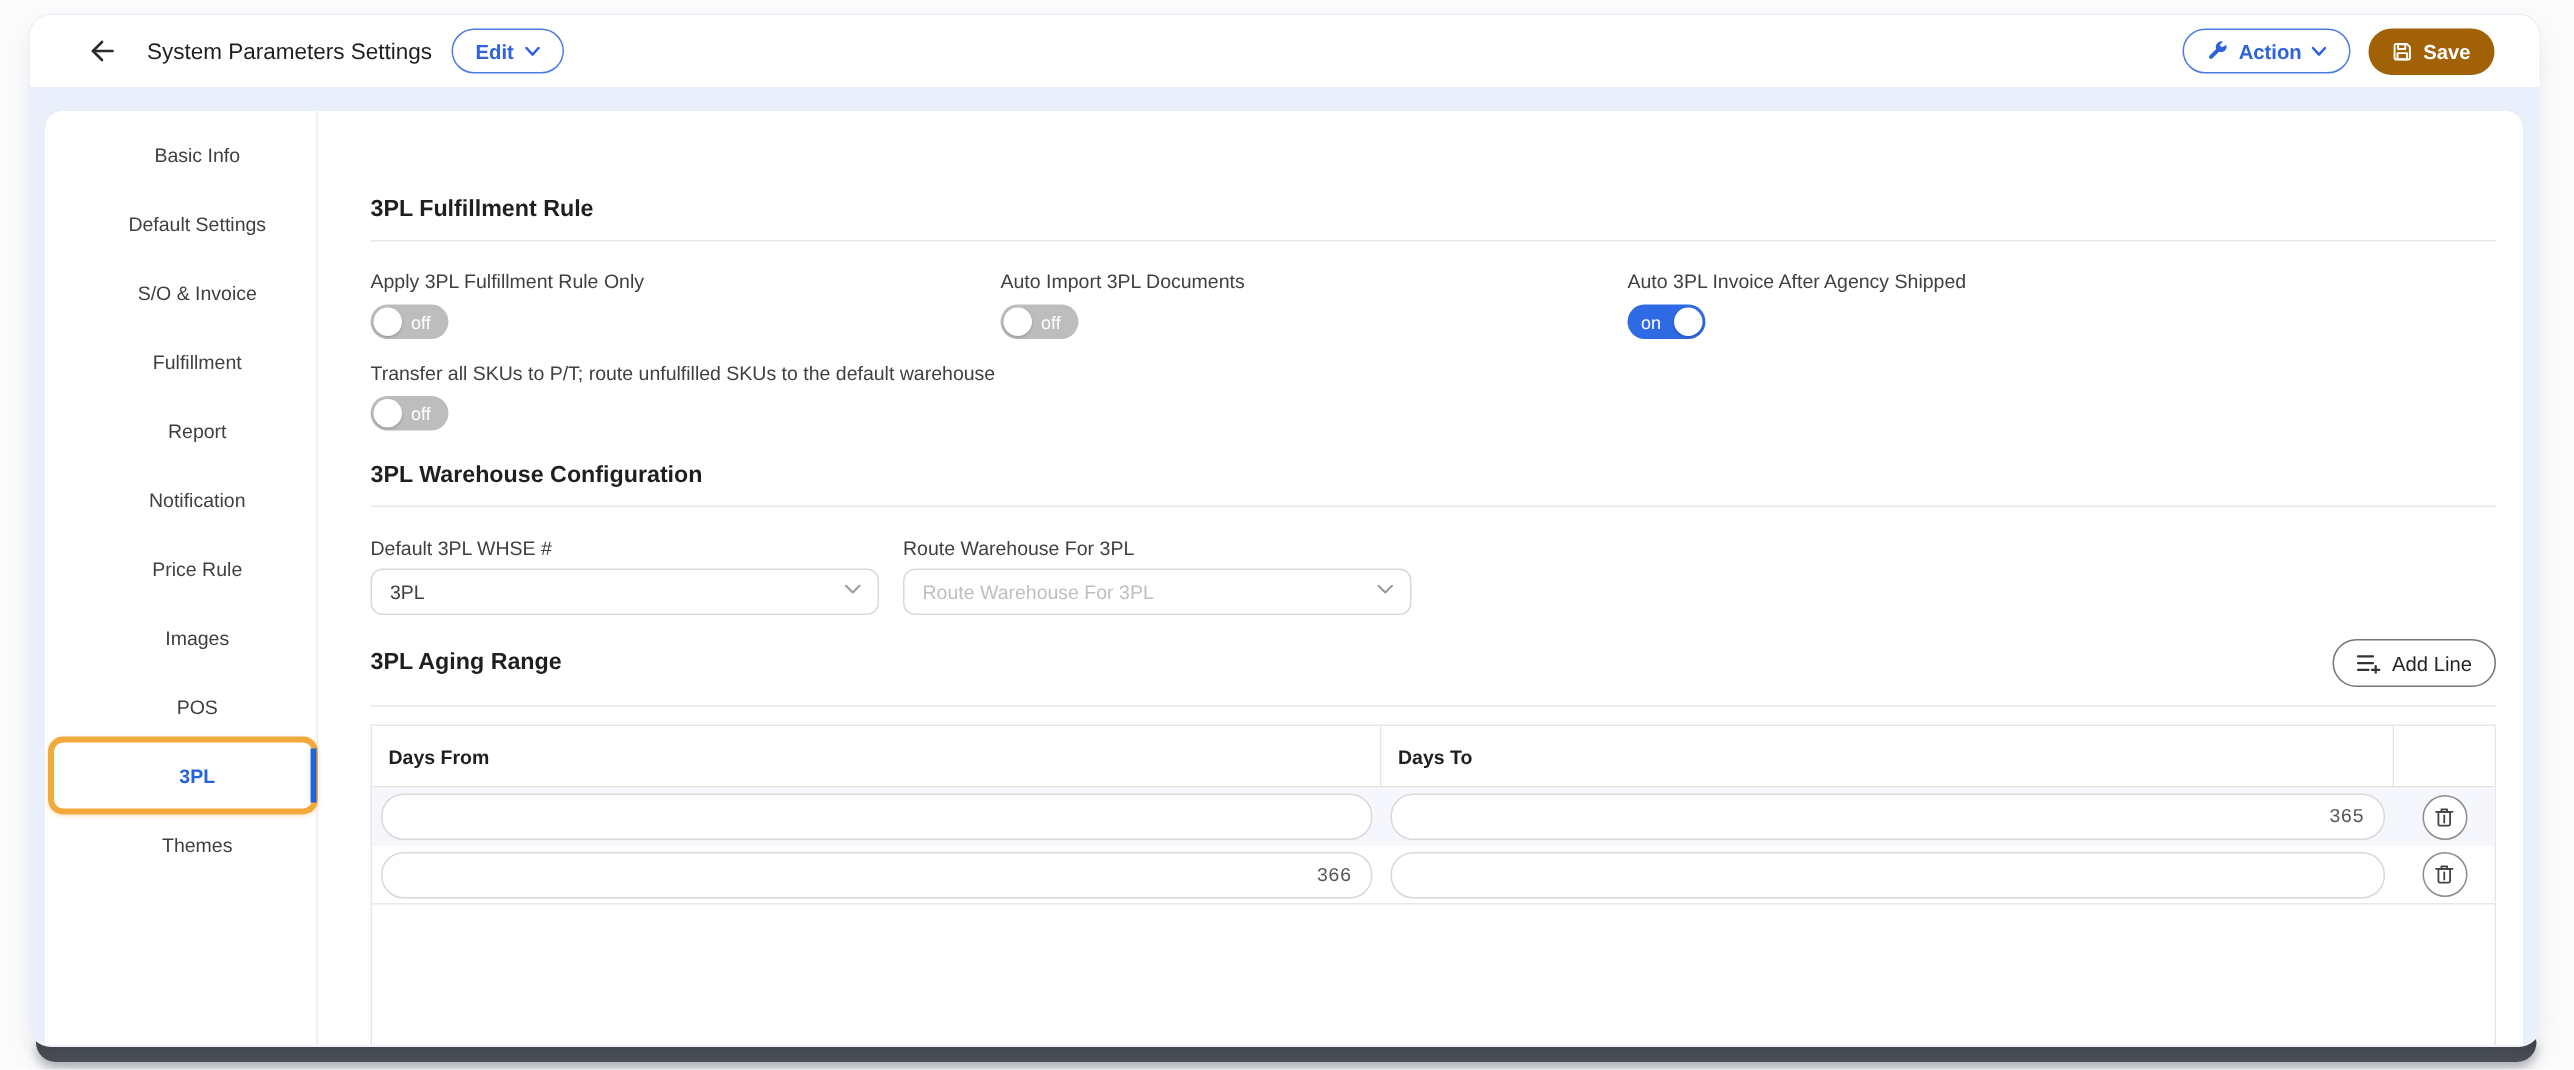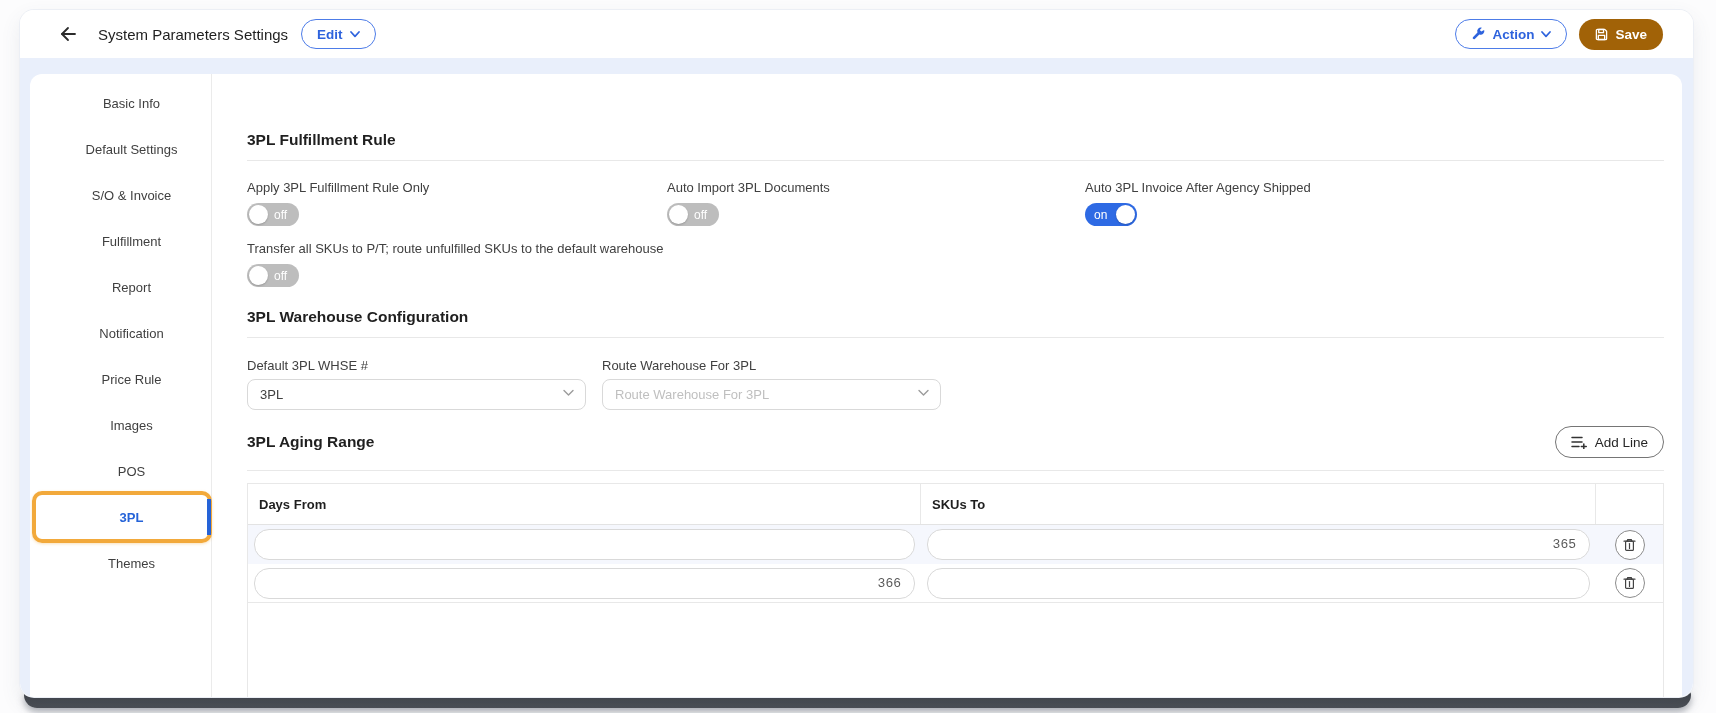--- a/index.html
+++ b/index.html
@@ -293,21 +293,21 @@
                   <line x1="10.3" y1="11.5" x2="15.3" y2="11.5"></line>
               </svg>
             </span>
             <span>Add Line</span>
           </button>
         </div>
 
         <div class="aging-table">
           <div class="ag-header">
             <div class="th">Days From</div>
-            <div class="th">SKUs To</div>
+            <div class="th">Days To</div>
             <div class="th th-actions"></div>
           </div>
           <div>
               <div class="ag-row alt">
     <div class="ag-cell">
       <input class="ag-input" style="">
     </div>
     <div class="ag-cell">
       <input class="ag-input" value="365" style="">
     </div>

